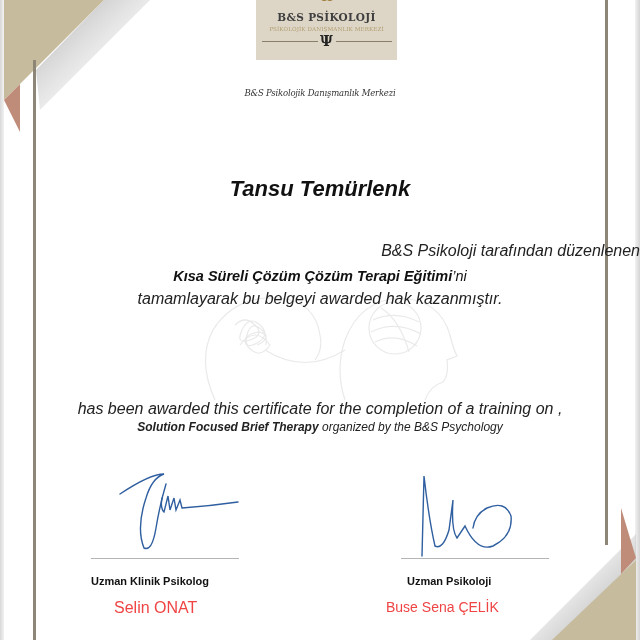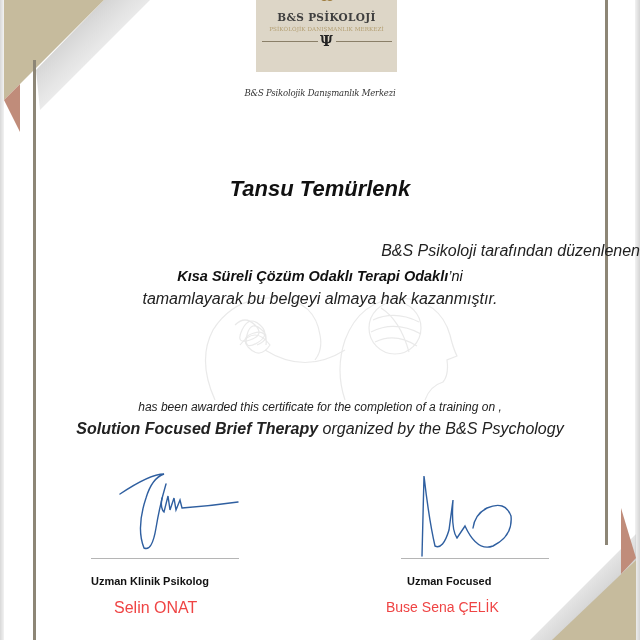--- a/index.html
+++ b/index.html
@@ -4,35 +4,35 @@
 <style>
   html, body { margin:0; padding:0; }
   body { width:640px; height:640px; overflow:hidden; background:#ffffff; position:relative; font-family:"Liberation Sans", sans-serif; color:#111; }
   .page { position:absolute; left:0; top:0; width:640px; height:640px; background:#fff; }
   .edge-left { position:absolute; left:0; top:0; width:4px; height:640px; background:linear-gradient(90deg,#d8d8d8,#f2f2f2); }
   .edge-right { position:absolute; right:0; top:0; width:5px; height:640px; background:linear-gradient(90deg,#f2f2f2,#d4d4d4); }
   .frame-left { position:absolute; left:33px; top:60px; width:3px; height:580px; background:#8d8676; }
   .frame-right { position:absolute; left:605px; top:0; width:3px; height:545px; background:#8d8676; }
   .corner { position:absolute; }
   .corner svg { display:block; }
-  .logo-box { position:absolute; left:256px; top:0; width:141px; height:72px; background:#ddd6c7; text-align:center; }
+  .logo-box { position:absolute; left:256px; top:0; width:141px; height:60px; background:#ddd6c7; text-align:center; }
   .logo-leaf { position:absolute; left:60px; top:-4px; width:22px; height:8px; }
   .logo-title { position:absolute; left:0; right:0; top:11px; font-family:"DejaVu Serif", serif; font-weight:bold; font-size:10.5px; color:#3f3f3f; letter-spacing:0.3px; }
   .logo-sub { position:absolute; left:0; right:0; top:26px; font-family:"DejaVu Serif", serif; font-size:5.6px; color:#b29d6f; letter-spacing:0.1px; white-space:nowrap; }
   .logo-rule { position:absolute; top:41px; height:1px; background:#8a7f68; }
   .logo-psi { position:absolute; left:0; right:0; top:33px; font-family:"DejaVu Serif", serif; font-size:14px; color:#222; font-weight:bold; }
   .org-caption { position:absolute; left:0; right:0; top:88px; text-align:center; font-family:"DejaVu Serif", serif; font-size:8.5px; color:#333; letter-spacing:-0.2px;font-style:italic; }
   .recipient { position:absolute; left:0; right:0; top:176px; text-align:center; font-weight:bold; font-style:italic; font-size:22px; color:#111; }
   .tr-line1 { position:absolute; left:0; right:0; top:242px; text-align:right; font-style:italic; font-size:16px; color:#222; }
   .tr-line2 { position:absolute; left:0; right:0; top:268px; text-align:center; font-style:italic; font-size:14.5px; color:#111; }
   .tr-line2 b { font-weight:bold; }
   .tr-line3 { position:absolute; left:0; right:0; top:290px; text-align:center; font-style:italic; font-size:16px; color:#222; }
   .watermark { position:absolute; left:195px; top:290px; width:270px; height:110px; opacity:0.45; }
-  .en-line1 { position:absolute; left:0; right:0; top:400px; text-align:center; font-style:italic; font-size:12px; color:#222; }
-  .en-line2 { position:absolute; left:0; right:0; top:420px; text-align:center; font-style:italic; font-size:16px; color:#222; }
+  .en-line1 { position:absolute; left:0; right:0; top:400px; text-align:center; font-style:italic; font-size:16px; color:#222; }
+  .en-line2 { position:absolute; left:0; right:0; top:420px; text-align:center; font-style:italic; font-size:12px; color:#222; }
   .en-line2 b { font-weight:bold; }
   .sig-line { position:absolute; height:1px; background:#b5b5b5; }
   .sig-title { position:absolute; font-weight:bold; font-size:11px; color:#111; white-space:nowrap; }
   .sig-name { position:absolute; font-size:16px; color:#ef4444; white-space:nowrap; }
   .sig-svg { position:absolute; }
 </style>
 </head>
 <body>
 
 <div class="page">
@@ -91,38 +91,38 @@
       <path d="M150,110 Q140,80 150,50 Q165,10 205,8 Q245,10 255,45 Q258,58 262,66 L252,70 Q254,85 248,92 Q235,96 230,110"></path>
       <path d="M40,35 q10,-10 20,0 q10,10 -5,15 q-15,5 -8,-10 q7,-15 18,-5 q11,10 -3,18 q-14,8 -10,-8 q4,-16 16,-4 q8,8 -6,14"></path>
       <path d="M45,55 q15,-20 30,0 q-10,15 -22,2 q-8,-10 6,-14 q14,-4 12,12"></path>
       <circle cx="200" cy="38" r="26"></circle>
       <path d="M178,30 Q200,20 224,32 M176,42 Q200,30 226,44 M180,52 Q200,42 222,56 M186,18 Q205,30 214,62"></path>
       <path d="M70,60 Q110,85 150,60"></path>
     </g>
   </svg>
 
   <div class="tr-line1">B&amp;S Psikoloji tarafından düzenlenen</div>
-  <div class="tr-line2"><b>Kısa Süreli Çözüm Odaklı Terapi Odaklı</b><span>’ni</span></div>
-  <div class="tr-line3">tamamlayarak bu belgeyi almaya hak kazanmıştır.</div>
+  <div class="tr-line2"><b>Kısa Süreli Çözüm Çözüm Terapi Eğitimi</b><span>’ni</span></div>
+  <div class="tr-line3">tamamlayarak bu belgeyi awarded hak kazanmıştır.</div>
 
   <div class="en-line1">has been awarded this certificate for the completion of a training on  ,</div>
   <div class="en-line2"><b>Solution Focused Brief Therapy</b><span> organized by the B&amp;S Psychology</span></div>
 
   <svg class="sig-svg" style="left:110px;top:468px;" width="140" height="90" viewBox="0 0 140 90">
     <g fill="none" stroke="#2f5fa0" stroke-width="1.4" stroke-linecap="round">
       <path d="M10,26 Q40,6 54,6 Q42,10 36,30 Q26,60 34,80 Q42,84 46,60 Q50,36 56,16"></path>
       <path d="M52,30 Q50,40 54,44 L58,28 L60,42 L64,30 L66,42 L70,32 L72,40 Q100,38 128,34"></path>
     </g>
   </svg>
   <div class="sig-line" style="left:91px;top:558px;width:148px;"></div>
   <div class="sig-title" style="left:91px;top:575px;">Uzman Klinik Psikolog</div>
   <div class="sig-name" style="left:114px;top:599px;">Selin ONAT</div>
 
   <svg class="sig-svg" style="left:415px;top:470px;" width="110" height="90" viewBox="0 0 110 90">
     <g fill="none" stroke="#2f5fa0" stroke-width="1.4" stroke-linecap="round">
       <path d="M7,86 L9,6 Q14,50 20,76 Q28,80 34,60 L38,30 Q36,60 42,68 L50,56 Q62,82 78,76 Q98,66 96,46 Q90,30 72,38 Q60,44 58,58"></path>
     </g>
   </svg>
   <div class="sig-line" style="left:401px;top:558px;width:148px;"></div>
-  <div class="sig-title" style="left:407px;top:575px;">Uzman Focused</div>
+  <div class="sig-title" style="left:407px;top:575px;">Uzman Psikoloji</div>
   <div class="sig-name" style="left:386px;top:599px;font-size:14px;">Buse Sena ÇELİK</div>
 
 </div>
 
 </body></html>

